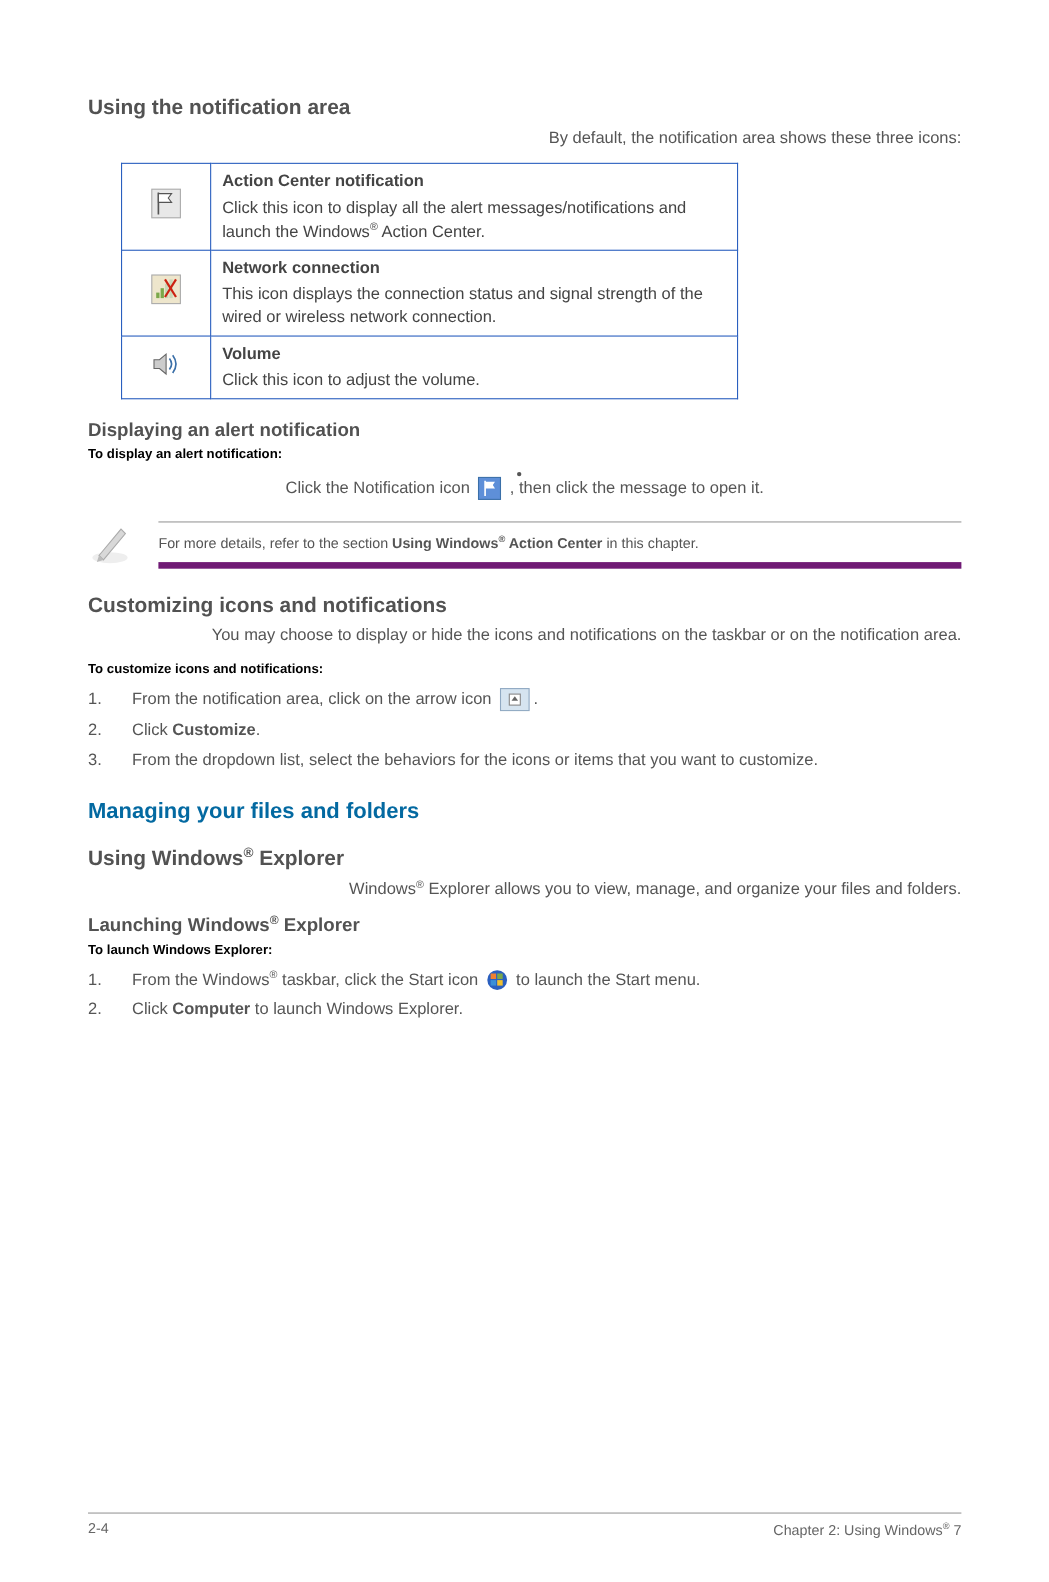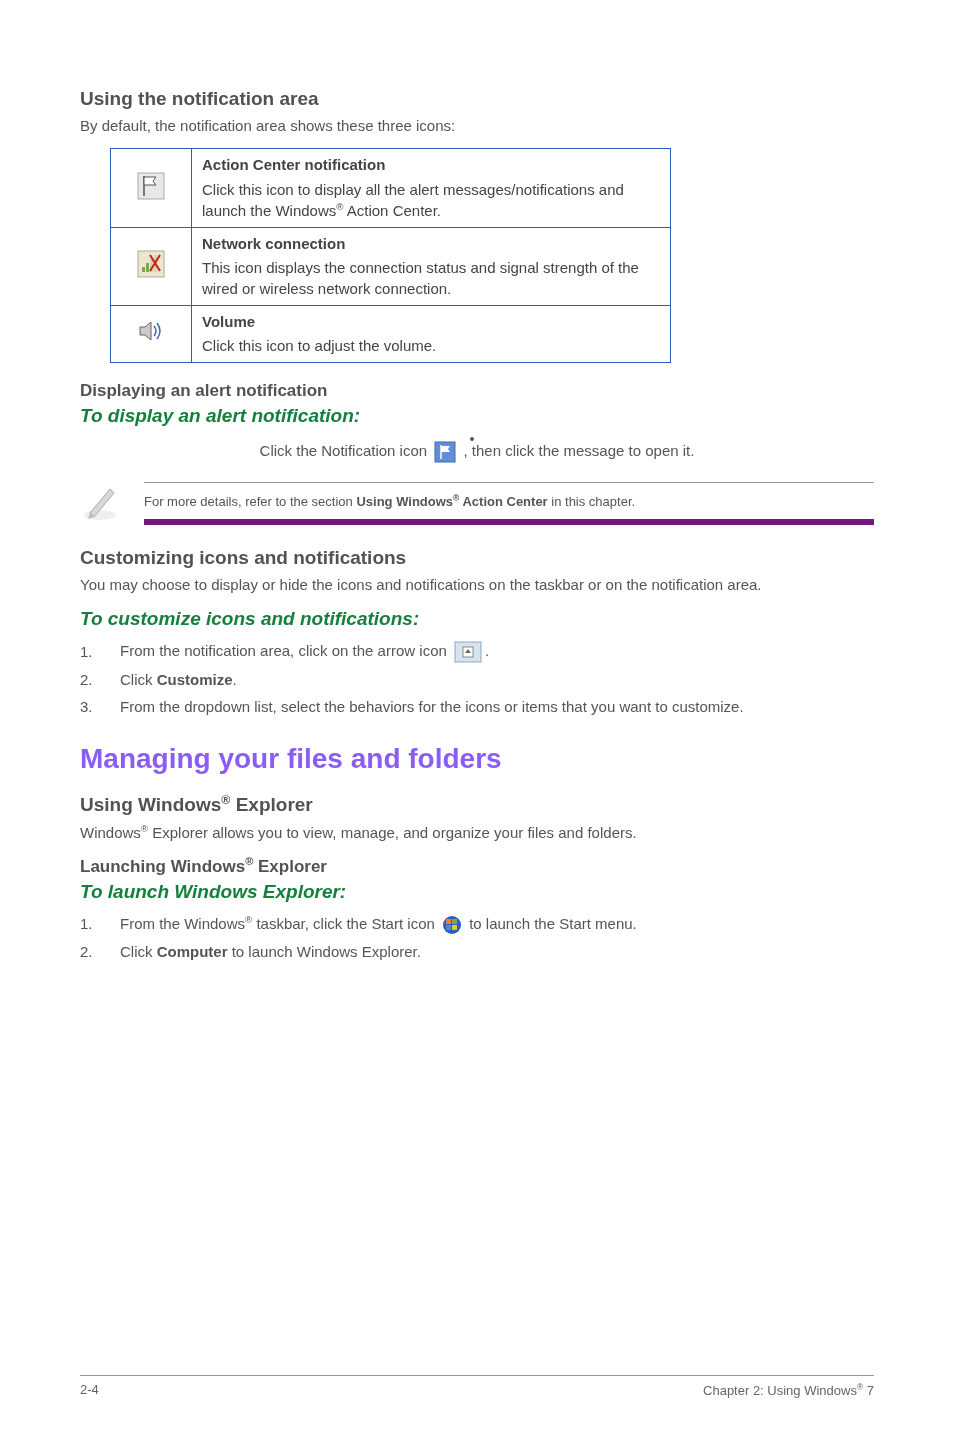--- a/index.html
+++ b/index.html
@@ -21,37 +21,37 @@
   .content {
     flex: 1;
   }
   h3.subheading {
     font-size: 19px;
     font-weight: bold;
     color: #525252;
     margin: 18px 0 6px 0;
   }
   h2.mainheading {
-    font-size: 28px;
-    font-weight: bold;
-    color: #8b5cf6;
+    font-size: 20px;
+    font-weight: bold;
+    color: #0369a1;
     margin: 26px 0 6px 0;
   }
   p.para {
     font-size: 15px;
     color: #555;
     margin: 4px 0 12px 0;
     line-height: 1.35;
+    text-align: right;
   }
   p.bold {
-    font-size: 19px;
-    font-weight: bold;
-    color: #15803d;
+    font-size: 12px;
+    font-weight: bold;
+    color: #000000;
     margin: 4px 0 10px 0;
-    font-style: italic;
   }
   h4.segment {
     font-size: 17px;
     font-weight: bold;
     color: #525252;
     margin: 10px 0 4px 0;
   }
   .table {
     border: 1.5px solid #2a5fbf;
     border-collapse: collapse;

